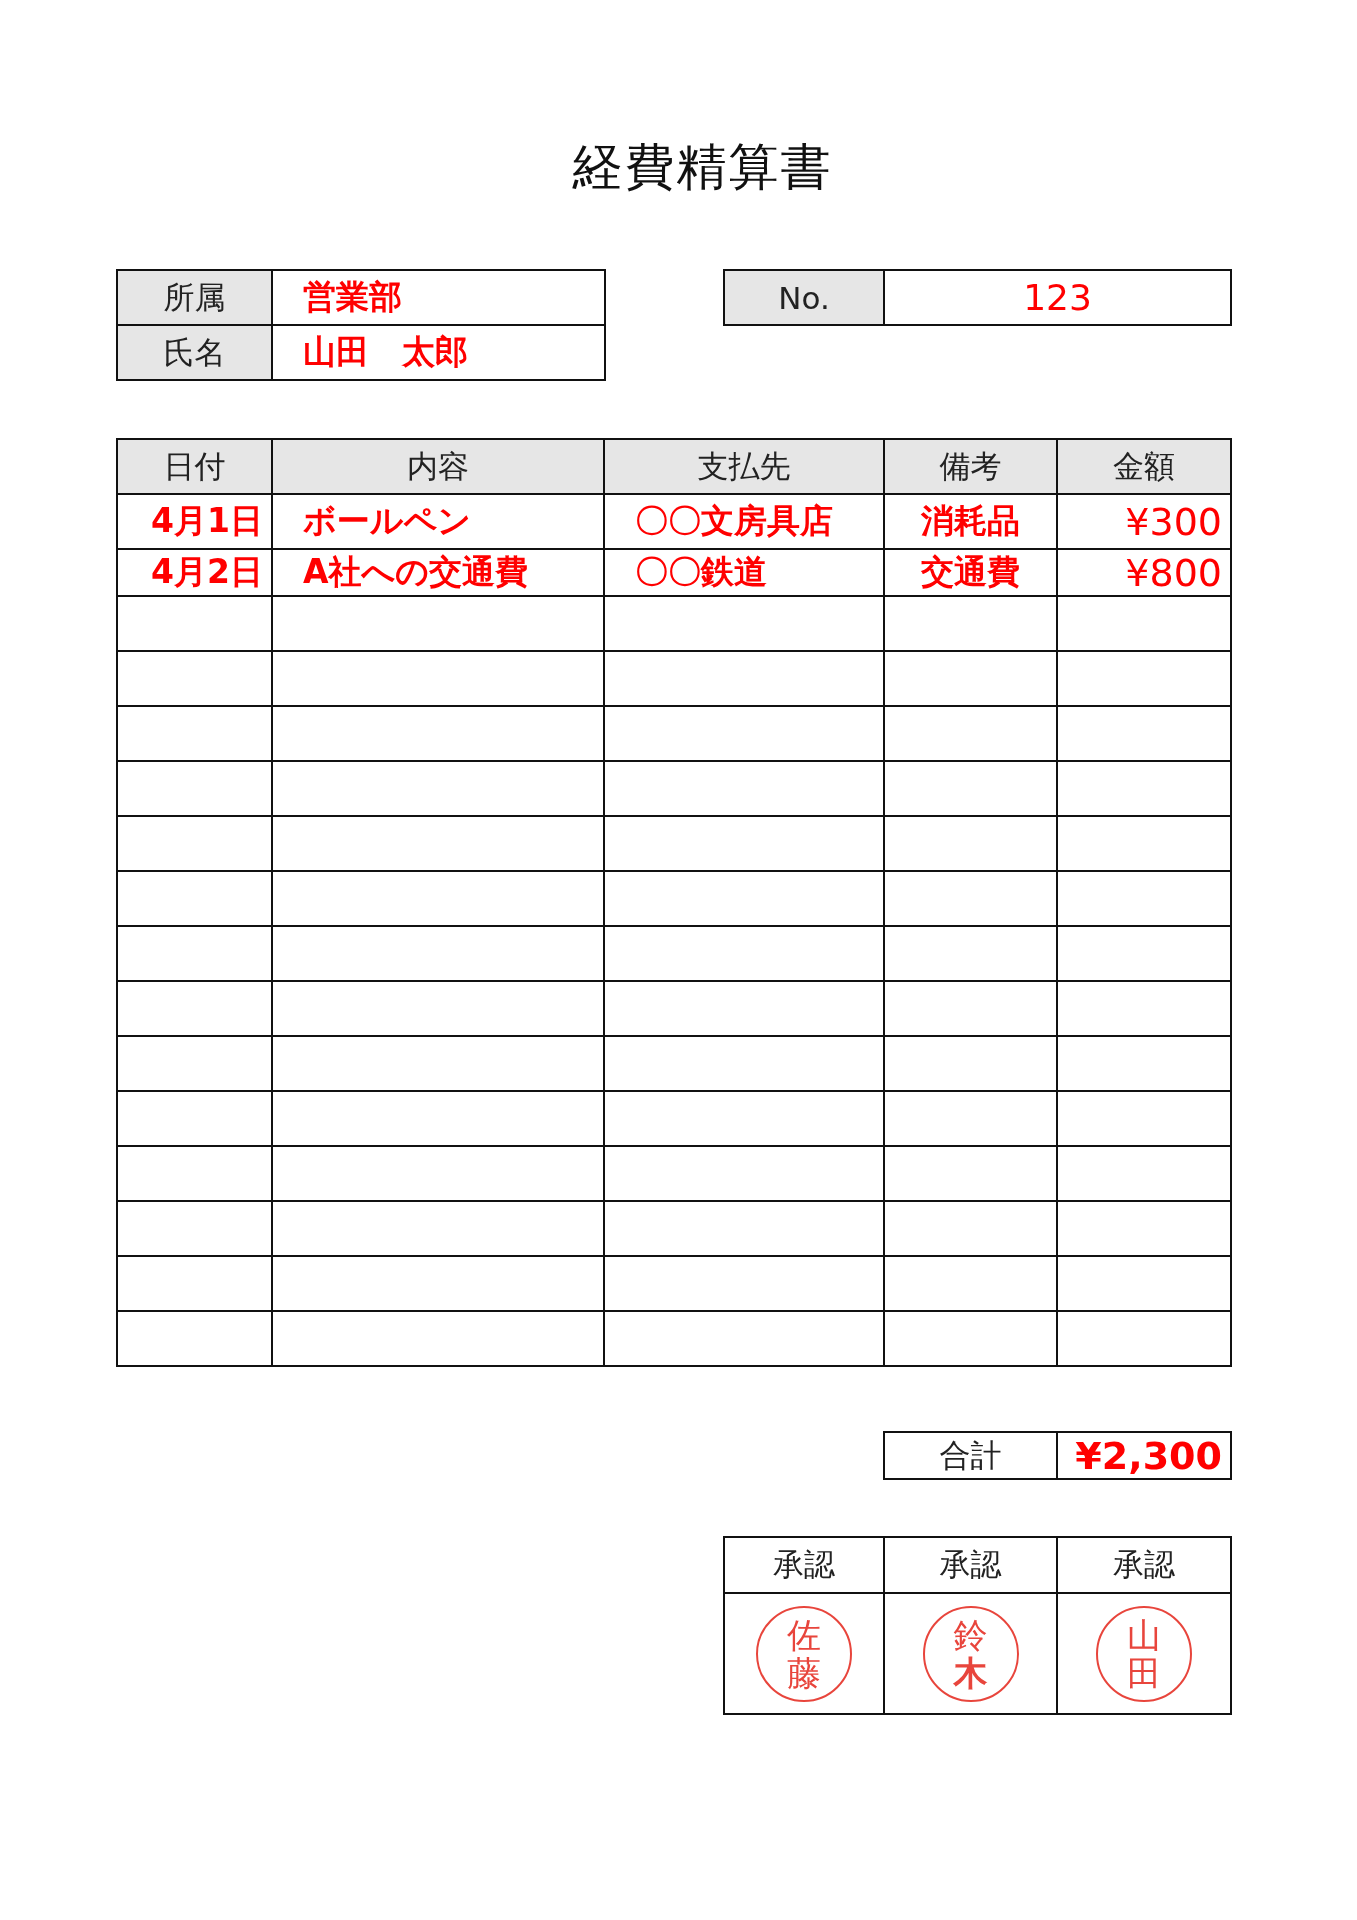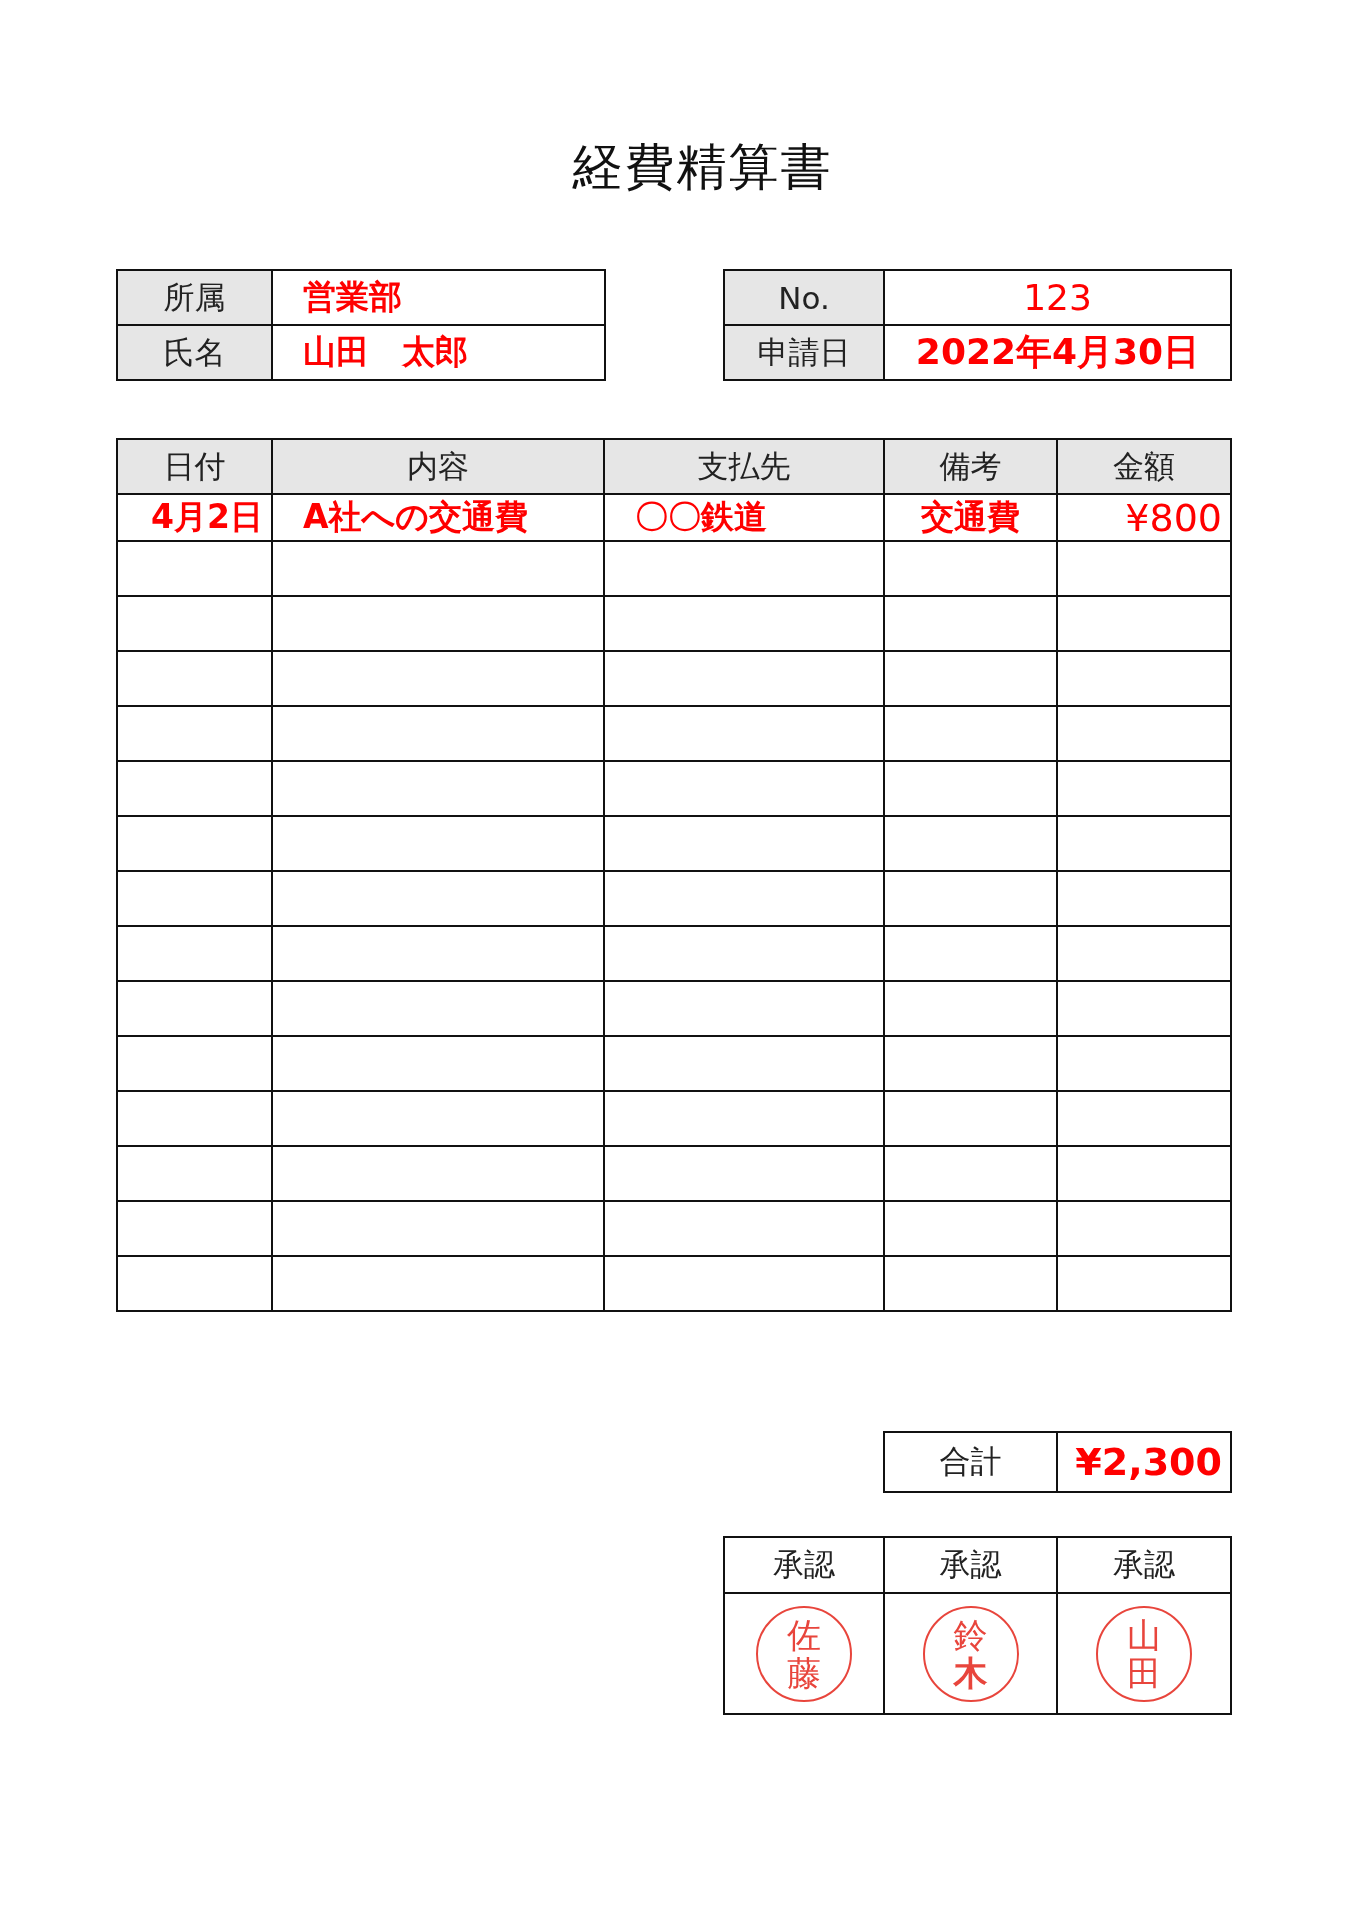--- a/index.html
+++ b/index.html
@@ -51,43 +51,46 @@
 <table class="grid" style="left:723px; top:269px; width:507px;">
   <colgroup>
       <col style="width:160px">
       <col style="width:347px">
     </colgroup>
   <tbody>
       <tr style="height:55px">
     <td class="lbl">No.</td>
     <td class="val-center red">123</td>
   </tr>
-  <tr style="height:55px">
-    <td class="lbl">申請日</td>
-    <td class="val-center-b red" style="font-size:36px">2022年4月30日</td>
-  </tr>
 </tbody>
   </table>
 
 <table class="grid" id="expense-table" style="left:116px; top:438px; width:1114px;">
   <colgroup>
     <col style="width:155px">
       <col style="width:332px">
       <col style="width:280px">
       <col style="width:173px">
       <col style="width:174px">
   </colgroup>
   <tbody id="expense-body">
     <tr style="height:55px">
       <td class="lbl">日付</td>
       <td class="lbl">内容</td>
       <td class="lbl">支払先</td>
       <td class="lbl">備考</td>
       <td class="lbl">金額</td>
     </tr>
+    <tr style="height:55px">
+      <td class="cell-date red">4月1日</td>
+      <td class="cell-content red">ボールペン</td>
+      <td class="cell-payee red">〇〇文房具店</td>
+      <td class="cell-note red">消耗品</td>
+      <td class="cell-amount red">¥300</td>
+    </tr>
     <tr style="height:47px">
       <td class="cell-date red">4月2日</td>
       <td class="cell-content red">A社への交通費</td>
       <td class="cell-payee red">〇〇鉄道</td>
       <td class="cell-note red">交通費</td>
       <td class="cell-amount red">¥800</td>
     </tr>
   <tr style="height: 55px;">
         <td></td>
         <td></td>
@@ -188,21 +191,21 @@
       </tr>
     </tbody>
 </table>
 
 <table class="grid" style="left:883px; top:1431px; width:347px;">
   <colgroup>
       <col style="width:173px">
       <col style="width:174px">
     </colgroup>
   <tbody>
-      <tr style="height:60px">
+      <tr style="height:47px">
     <td class="lbl-plain">合計</td>
     <td class="cell-amount red" style="font-weight:bold">¥2,300</td>
   </tr>
 </tbody>
   </table>
 
 <table class="grid" style="left:723px; top:1536px; width:507px;">
   <colgroup>
       <col style="width:160px">
       <col style="width:173px">

